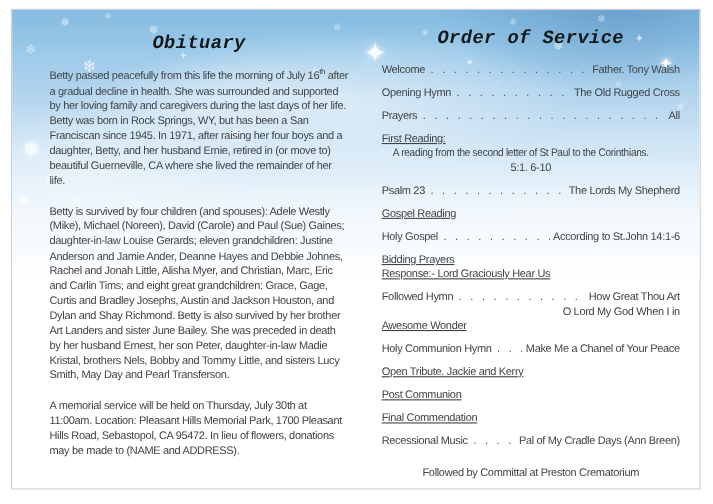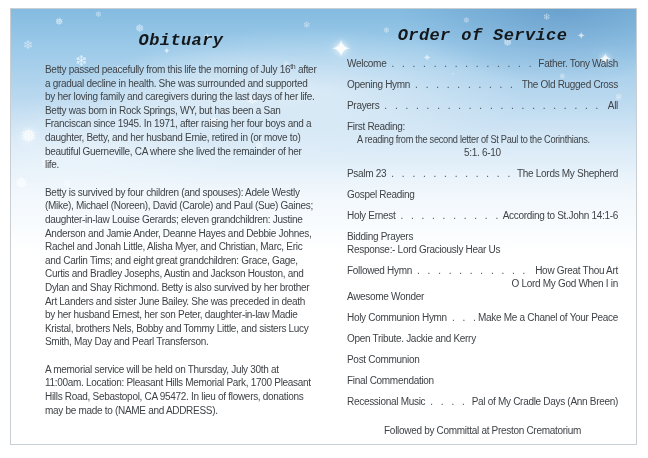--- a/index.html
+++ b/index.html
@@ -44,21 +44,21 @@
     margin-bottom:14px; text-align:left;
   }
   .obit-p sup { font-size:7px; vertical-align:super; line-height:0; }
 
   .ol-item { margin-bottom:8px; font-size:10px; letter-spacing:-0.3px; line-height:13px; }
   .ol-row  { display:flex; align-items:center; }
   .ol-label{ white-space:nowrap; }
   .ol-dots { flex:1 1 0; min-width:8px; overflow:hidden; white-space:nowrap;
              color:#4c5156; letter-spacing:2.5px; margin:0 3px 0 5px; }
   .ol-value{ white-space:nowrap; text-align:right; }
-  .ol-line.left   { text-align:left; }
+  .ol-line.left   { text-align:left;text-decoration:underline; }
   .ol-line.center { text-align:center; }
   .ol-line.right  { text-align:right; }
   .ol-line.indent {
     padding-left:11px; white-space:nowrap;
     transform:scaleX(0.92); transform-origin:left center;
   }
   .ol-item.is-center { margin-top:16px; }
 </style>
 </head>
 <body>
@@ -142,21 +142,21 @@
               <span class="ol-label">Psalm 23</span>
               <span class="ol-dots">. . . . . . . . . . . . . . . . . . . . . . . . . . . . . . . . . . . . . . . . . . . . . . . . . . . . . . . . . . . . . . . . . . . . . . . . . . . . . . . . </span>
               <span class="ol-value">The Lords My Shepherd</span>
             </div>
           </div>
           <div class="ol-item">
             <div class="ol-line left">Gospel Reading</div>
           </div>
           <div class="ol-item">
             <div class="ol-row">
-              <span class="ol-label">Holy Ernest</span>
+              <span class="ol-label">Holy Gospel</span>
               <span class="ol-dots">. . . . . . . . . . . . . . . . . . . . . . . . . . . . . . . . . . . . . . . . . . . . . . . . . . . . . . . . . . . . . . . . . . . . . . . . . . . . . . . . </span>
               <span class="ol-value">According to St.John 14:1-6</span>
             </div>
           </div>
           <div class="ol-item">
             <div class="ol-line left">Bidding Prayers</div>
             <div class="ol-line left">Response:- Lord Graciously Hear Us</div>
           </div>
           <div class="ol-item">
             <div class="ol-row">

